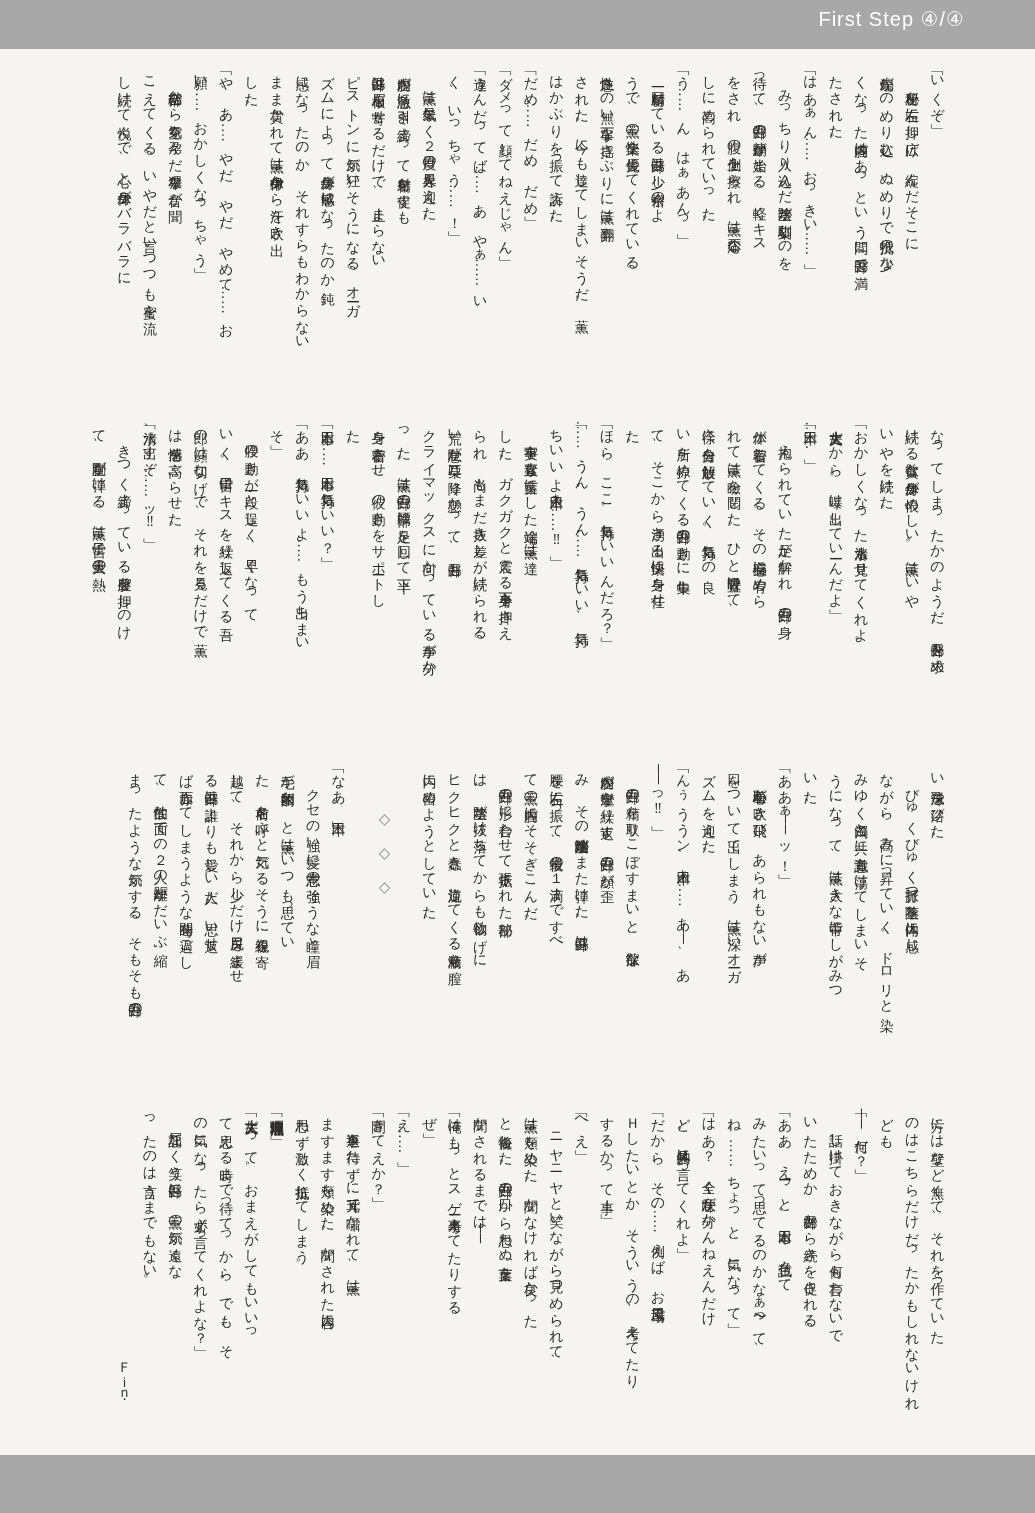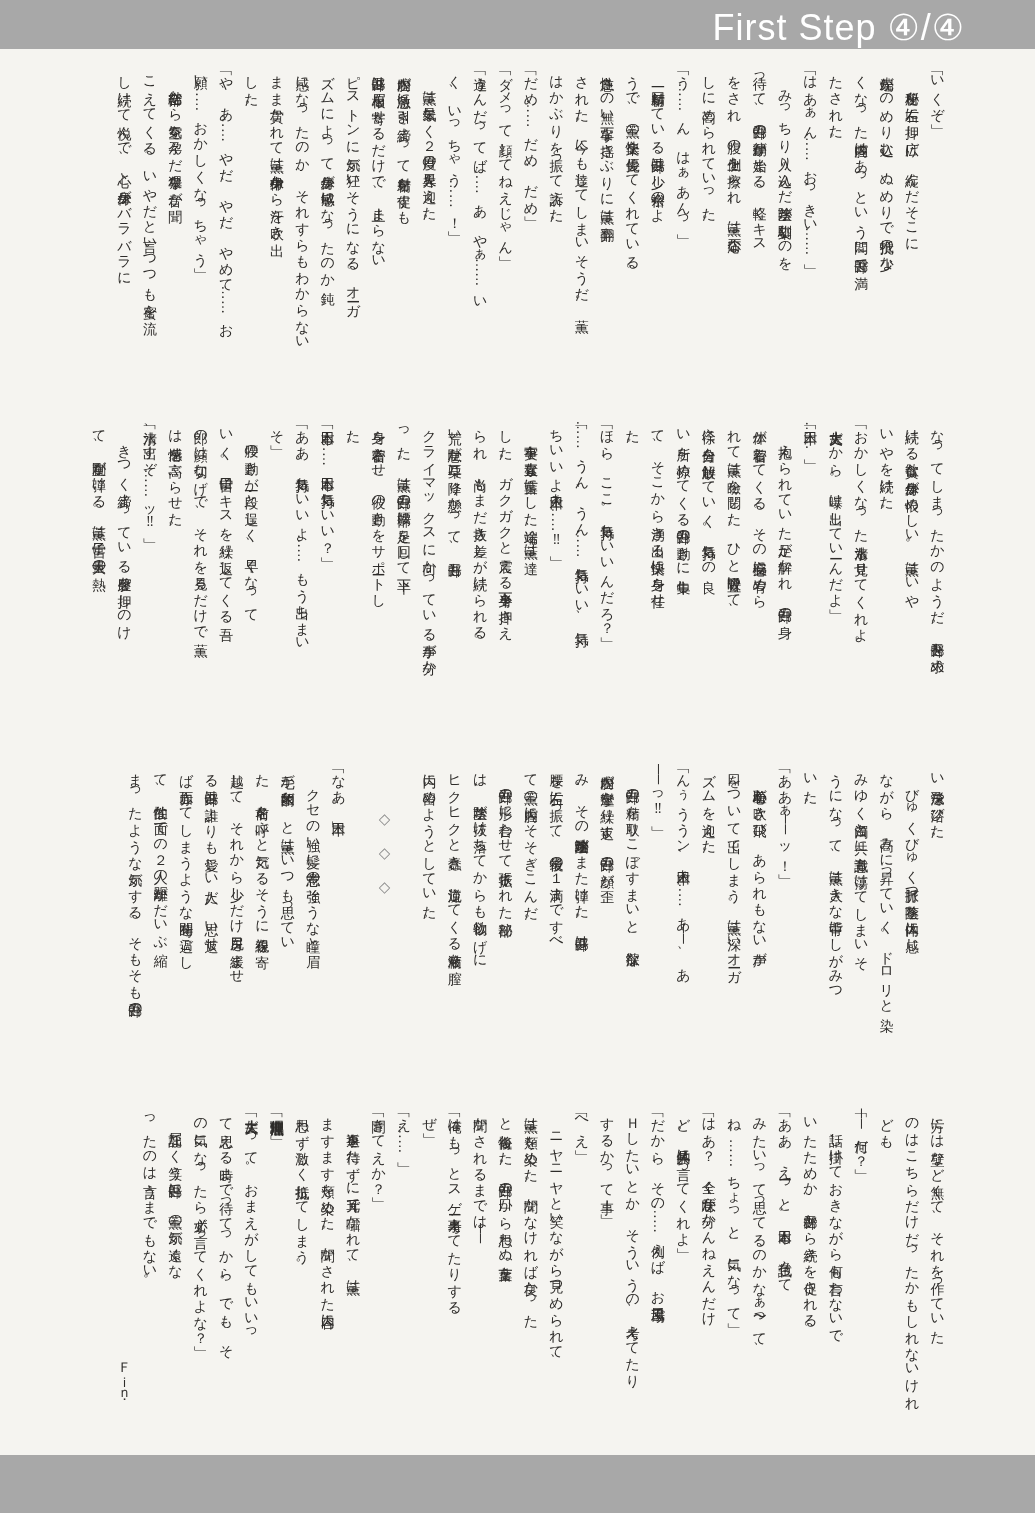--- a/index.html
+++ b/index.html
@@ -18,21 +18,21 @@
   .bar{
     position:absolute;left:0;width:1035px;
     background:var(--bar-gray);
   }
   .bar.top{top:0;height:49px;}
   .bar.bottom{top:1455px;height:58px;}
   .header-title{
     position:absolute;top:7px;right:70px;
     color:#ffffff;
     font-family:"Liberation Sans","DejaVu Sans",sans-serif;
-    font-size:36px;font-weight:500;letter-spacing:1px;
+    font-size:20px;font-weight:500;letter-spacing:1px;
     white-space:nowrap;
   }
   .band{
     position:absolute;right:85px;
     height:342px;width:870px;
     writing-mode:vertical-rl;
     text-orientation:mixed;
     color:var(--text-color);
     font-size:14px;
     white-space:nowrap;

